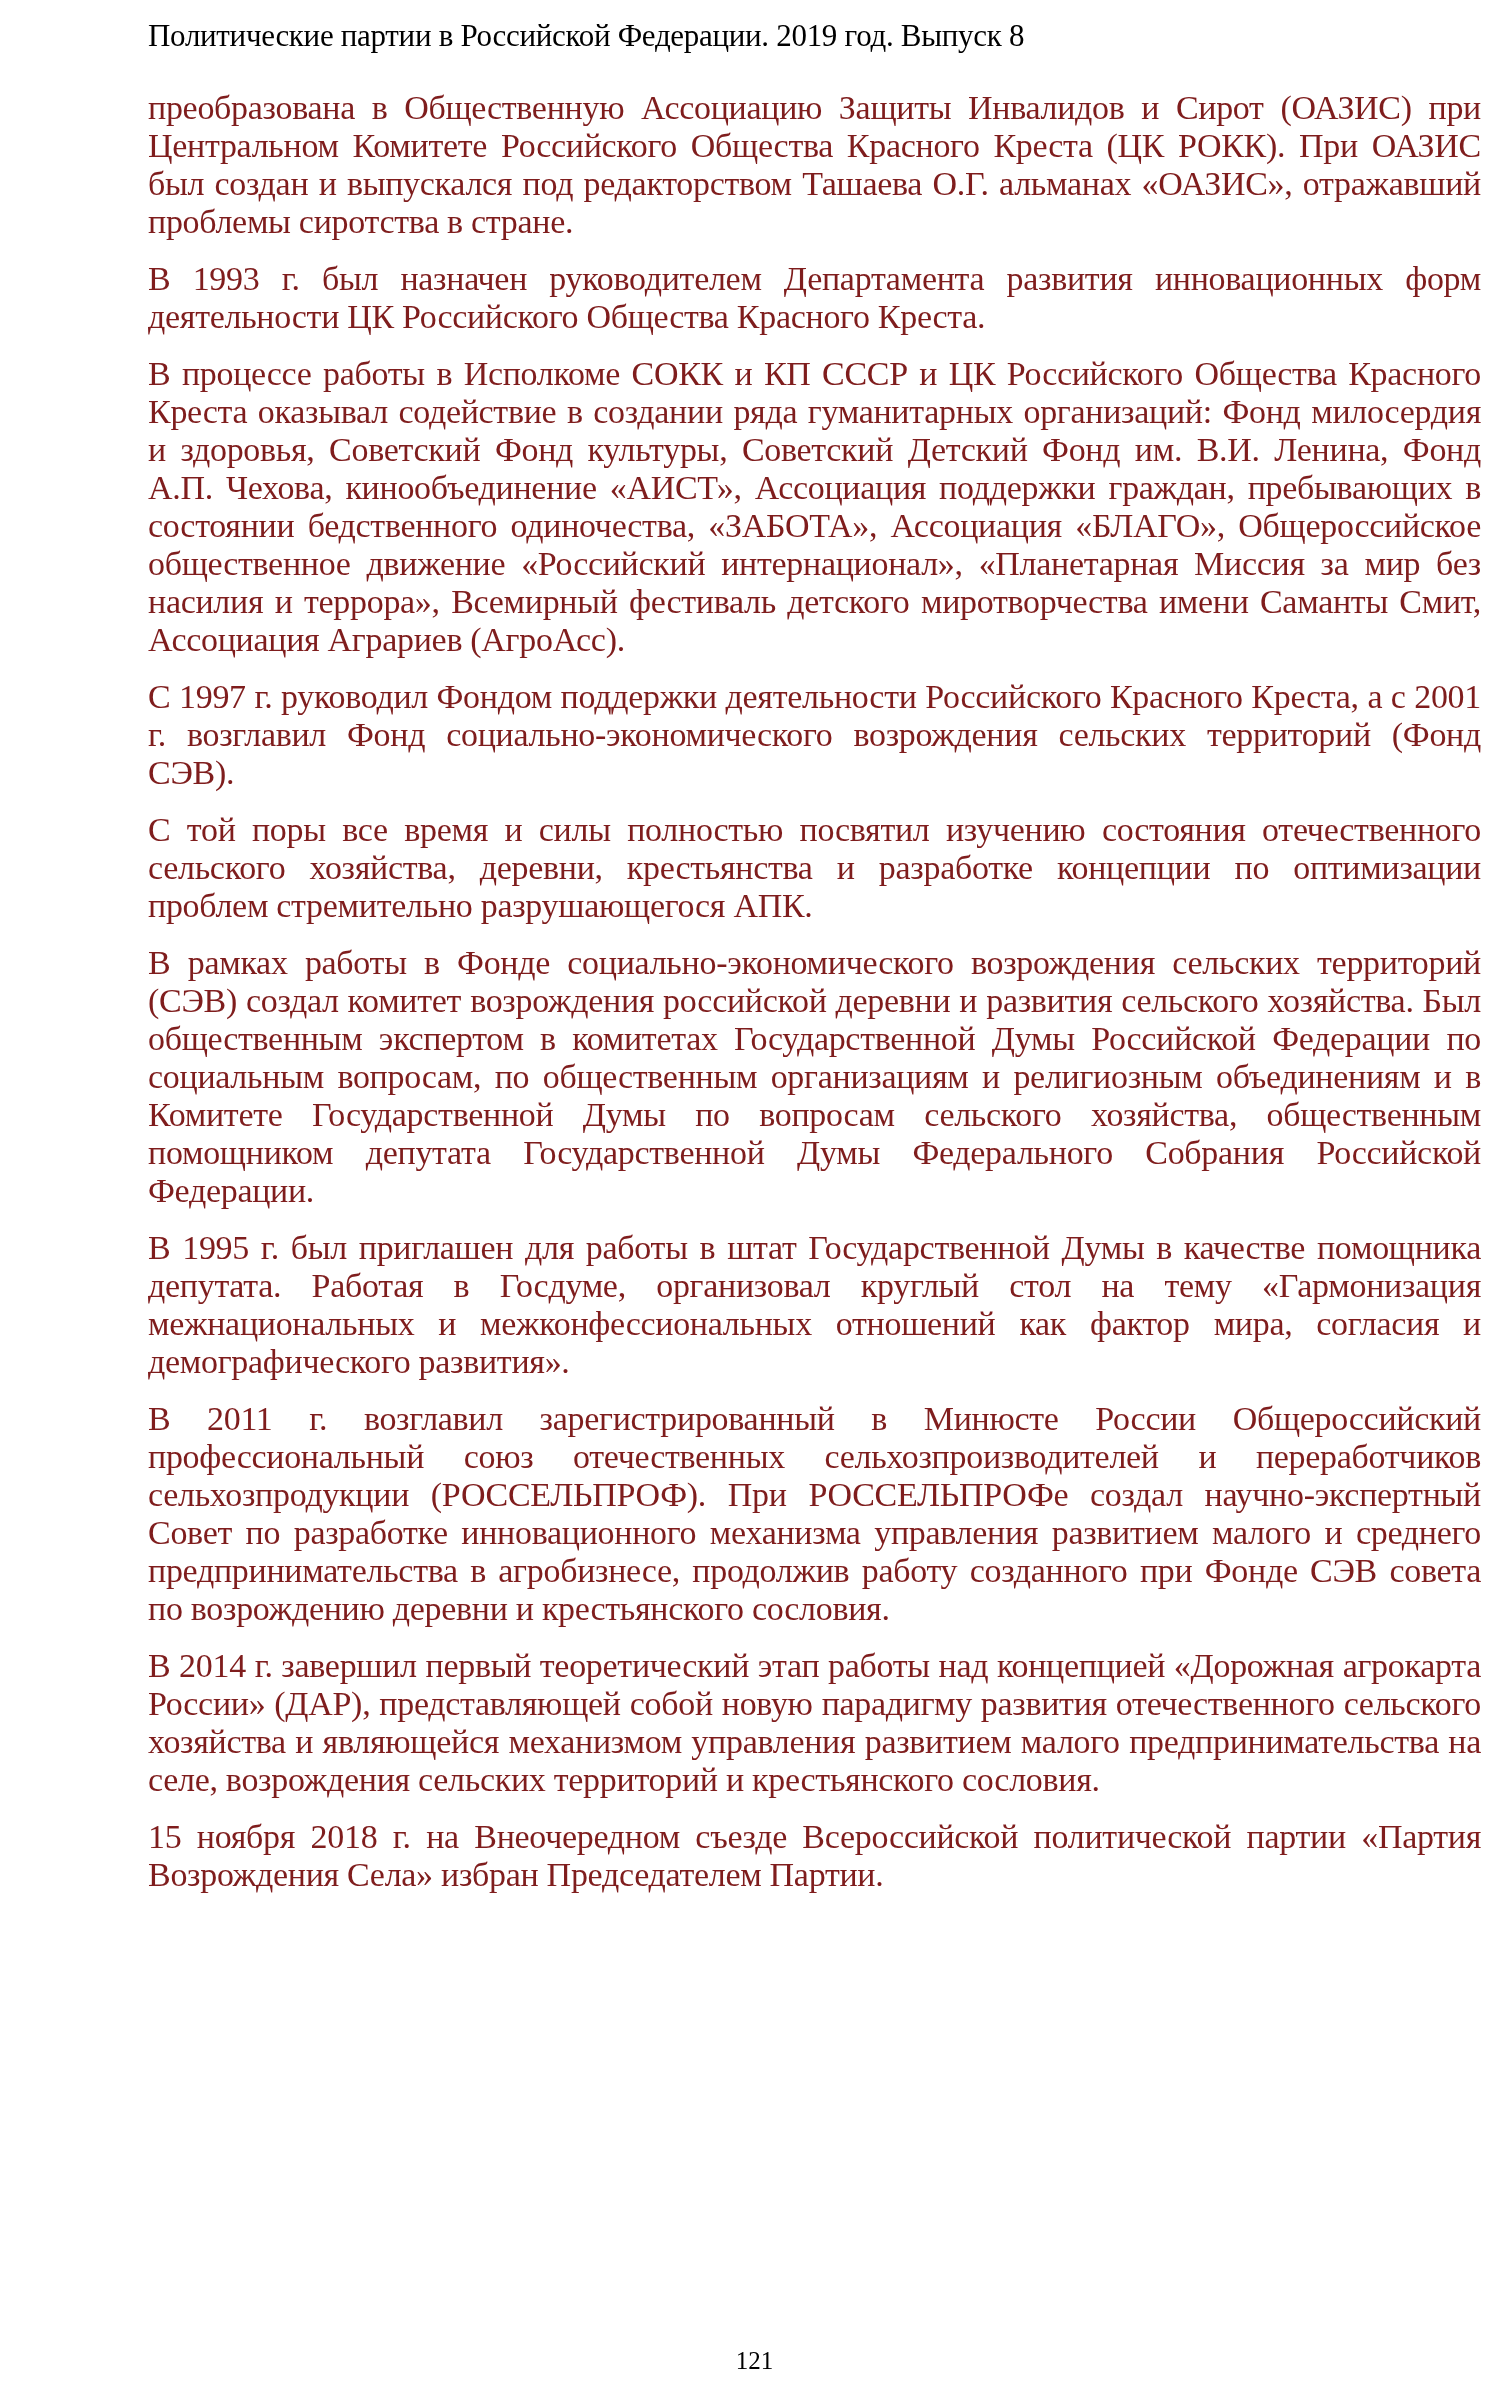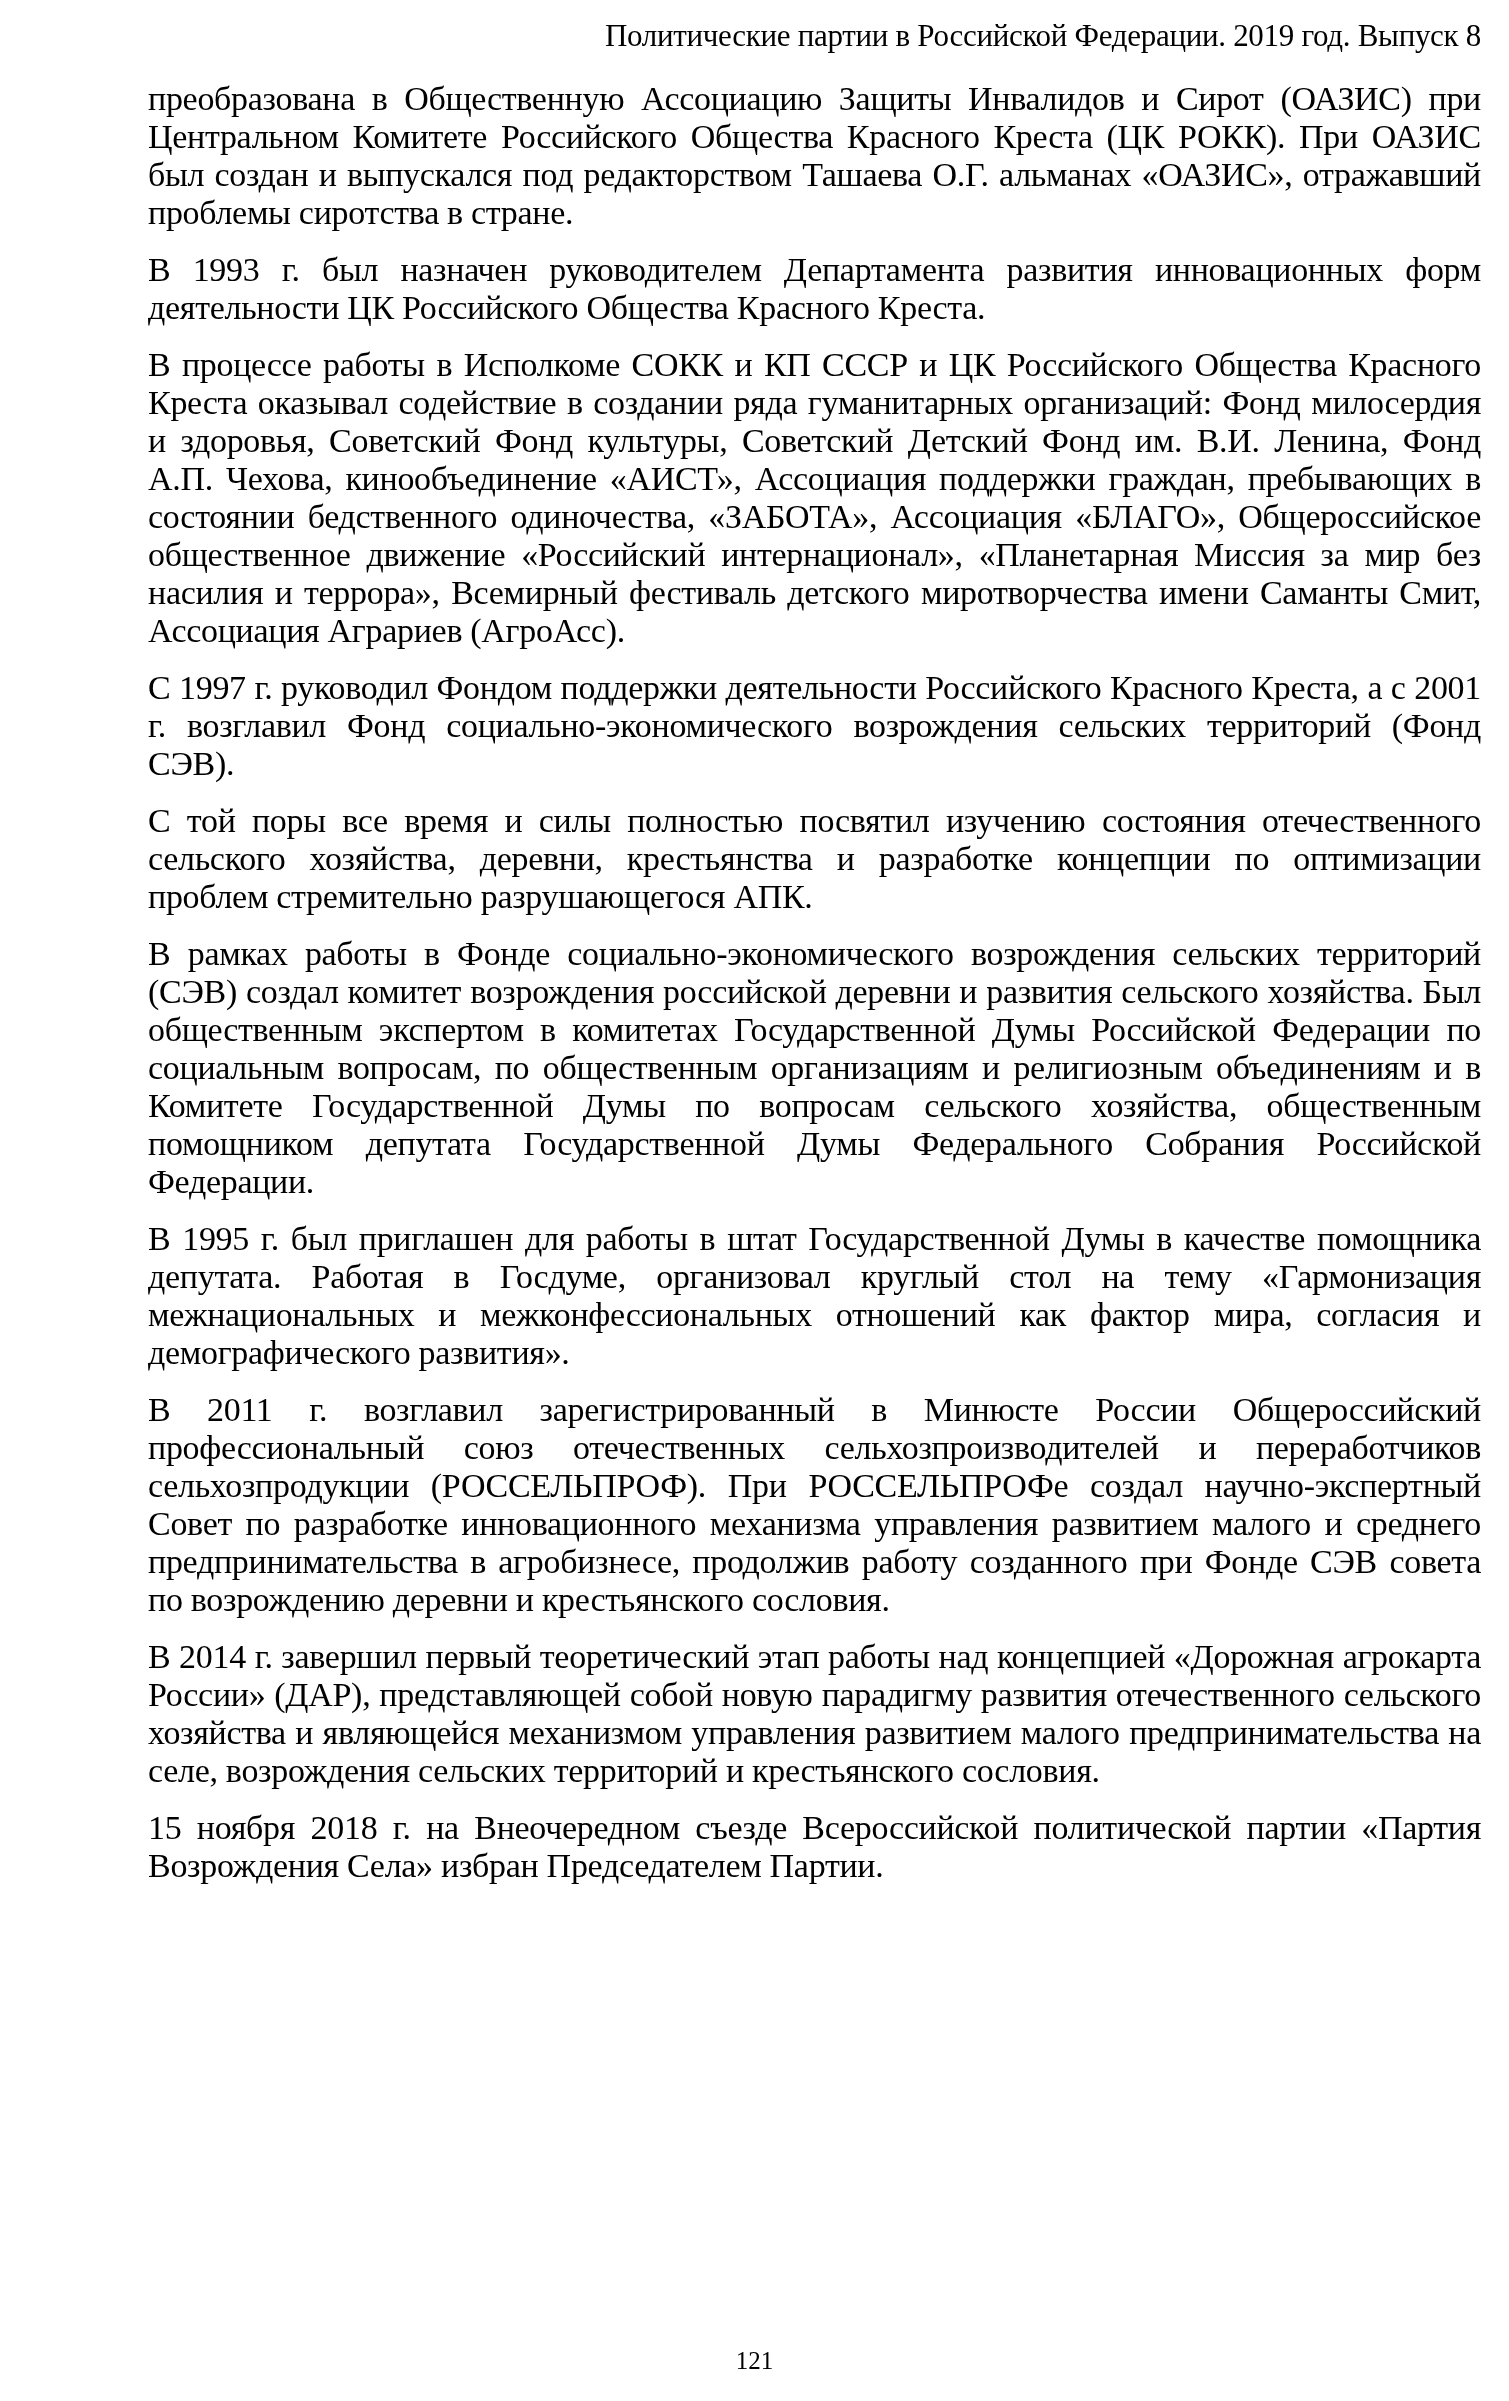--- a/index.html
+++ b/index.html
@@ -14,42 +14,42 @@
     background: #ffffff;
     color: #000000;
     font-family: "Liberation Serif", "DejaVu Serif", serif;
     overflow: hidden;
   }
   .running-header {
     position: absolute;
     top: 17.6px;
     left: 148px;
     right: 28px;
-    text-align: right;
+    text-align: left;
     font-size: 31px;
     line-height: 1.15;
     letter-spacing: -0.3px;
     white-space: nowrap;
     color: #000000;
   }
   .body-text {
     position: absolute;
     top: 80px;
     left: 148px;
     right: 28px;
   }
   .body-text p {
-    margin: 0 0 19px 0;
+    margin: 9px 0 19px 0;
     font-size: 34px;
     line-height: 38px;
     letter-spacing: -0.3px;
     text-align: justify;
     text-align-last: left;
     text-justify: inter-word;
-    color: #000000;
+    color: #7f1d1d;
   }
   .page-number {
     position: absolute;
     left: 0;
     right: 0;
     bottom: 26.4px;
     text-align: center;
     font-size: 25px;
     color: #000000;
   }

